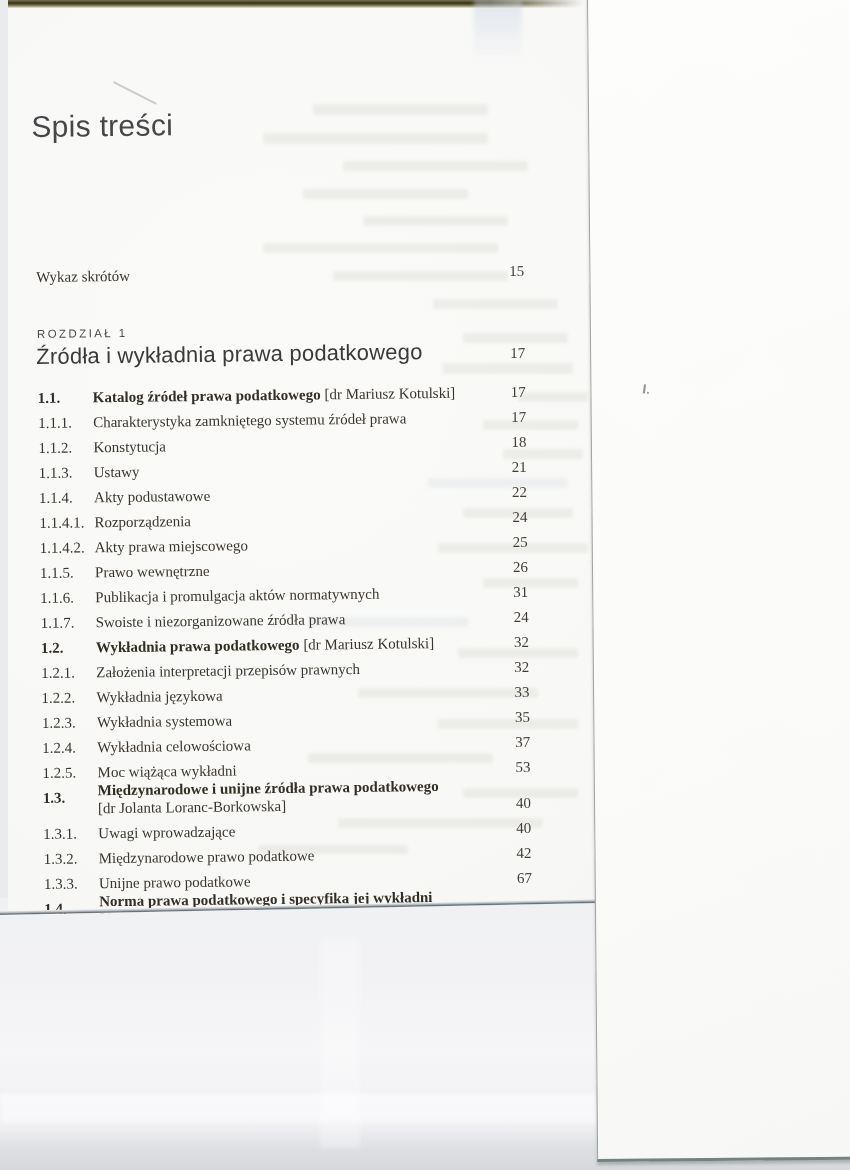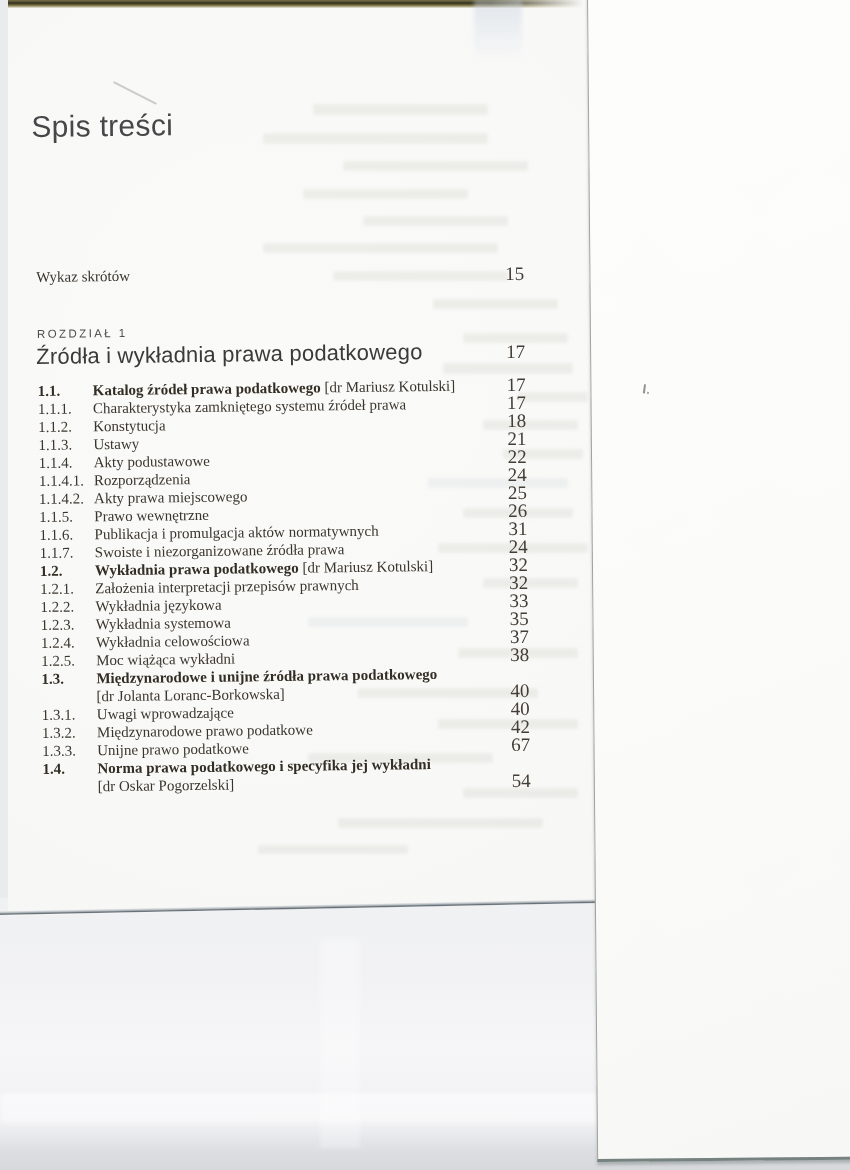--- a/index.html
+++ b/index.html
@@ -31,42 +31,42 @@
     filter:blur(2px);}
   .crease{position:absolute;left:103px;top:92px;width:48px;height:2px;
     background:rgba(128,130,138,.38);transform:rotate(27deg);filter:blur(.4px);}
 
   .ghost{position:absolute;border-radius:2px;filter:blur(1.6px);}
 
   
   .content{position:absolute;left:28px;top:0;width:490px;height:830px;
     transform:rotate(-0.72deg);transform-origin:0 50%;color:#3b362d;}
   .content .pg{flex:none;width:40px;text-align:right;font-family:"Liberation Serif",serif;
-    font-size:19px;color:#433e35;}
+    font-size:15px;color:#433e35;}
 
   h1.doc-title{position:absolute;left:-1px;top:110px;margin:0;
     font-family:"Liberation Sans",sans-serif;font-weight:400;
     font-size:30px;letter-spacing:.3px;color:#47474a;}
 
   .fm-row{position:absolute;left:2px;top:269px;width:488px;display:flex;
     font-size:15px;}
   .fm-row .lbl{flex:1;color:#3b362d;}
 
   .kicker{position:absolute;left:2px;top:328px;
     font-family:"Liberation Sans",sans-serif;font-size:11.5px;
     letter-spacing:2.4px;color:#4d4d4d;}
 
   .ch-row{position:absolute;left:1px;top:344px;width:489px;display:flex;align-items:baseline;}
   .ch-row h2{margin:0;flex:1;font-family:"Liberation Sans",sans-serif;font-weight:400;
     font-size:22px;letter-spacing:.2px;color:#3a3a3a;}
 
   .entries{position:absolute;left:2px;top:382px;width:488px;
     font-size:15px;line-height:18px;}
   .row{display:flex;align-items:flex-end;}
-  .row .num{flex:none;width:55px;align-self:flex-start;}
+  .row .num{flex:none;width:55px;align-self:flex-start;margin-top:7px;}
   .row .mid{flex:1;min-width:0;}
   .row.bold .num,.row.bold .bt{font-weight:700;color:#332e24;}
   .row .sx{font-weight:400;}
   .row .t2{font-weight:400;}
 
   
   .edge-line{position:absolute;left:0;top:911px;width:599px;height:4px;
     background:linear-gradient(to bottom,#f2f2f2 0%,#b9bfc3 45%,#677077 80%,#8b9298 100%);
     transform:rotate(-1.15deg);transform-origin:0 50%;}
 
@@ -243,21 +243,21 @@
     <div class="mid">
       <div class="t1"><span class="bt">Wykładnia celowościowa</span><span class="sx"></span></div>
     </div>
     <span class="pg">37</span>
   </div>
           <div class="row">
     <span class="num">1.2.5.</span>
     <div class="mid">
       <div class="t1"><span class="bt">Moc wiążąca wykładni</span><span class="sx"></span></div>
     </div>
-    <span class="pg">38</span>
+    <span class="pg">53</span>
   </div>
           <div class="row bold">
     <span class="num">1.3.</span>
     <div class="mid">
       <div class="t1"><span class="bt">Międzynarodowe i unijne źródła prawa podatkowego</span><span class="sx"></span></div>
     <div class="t2">[dr Jolanta Loranc-Borkowska]</div>
             </div>
     <span class="pg">40</span>
   </div>
           <div class="row">

